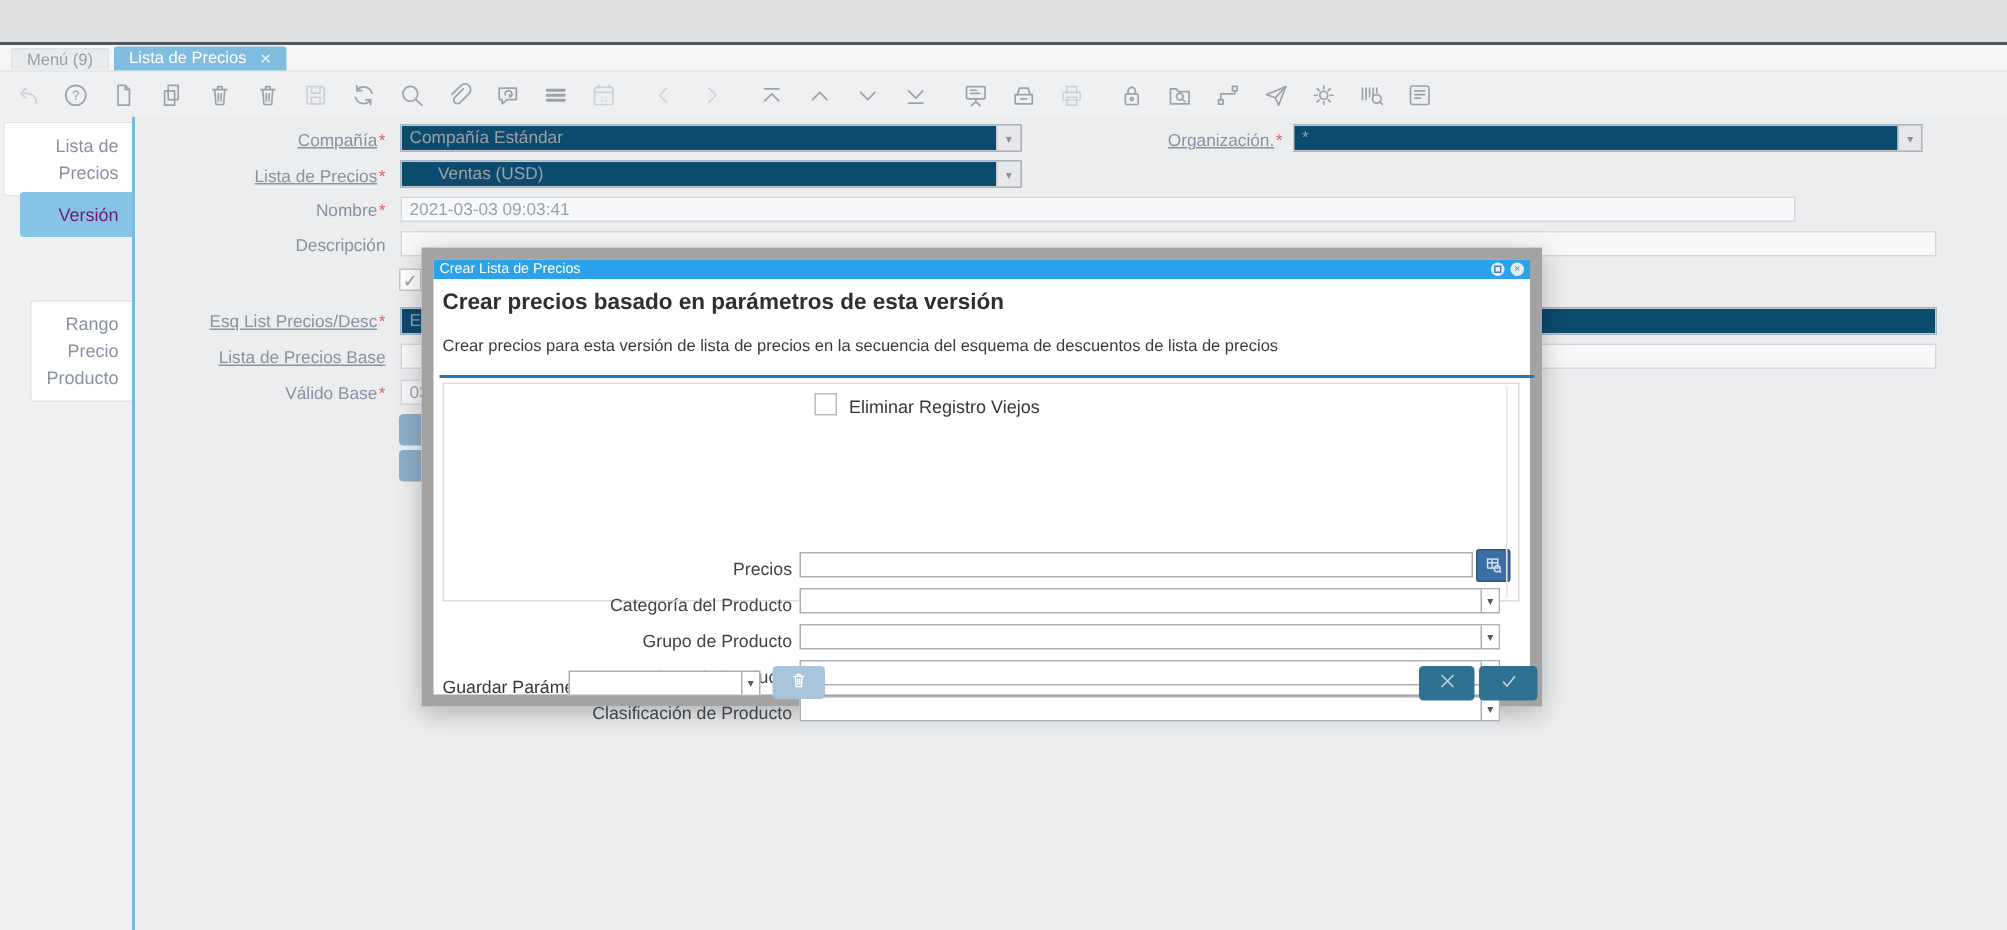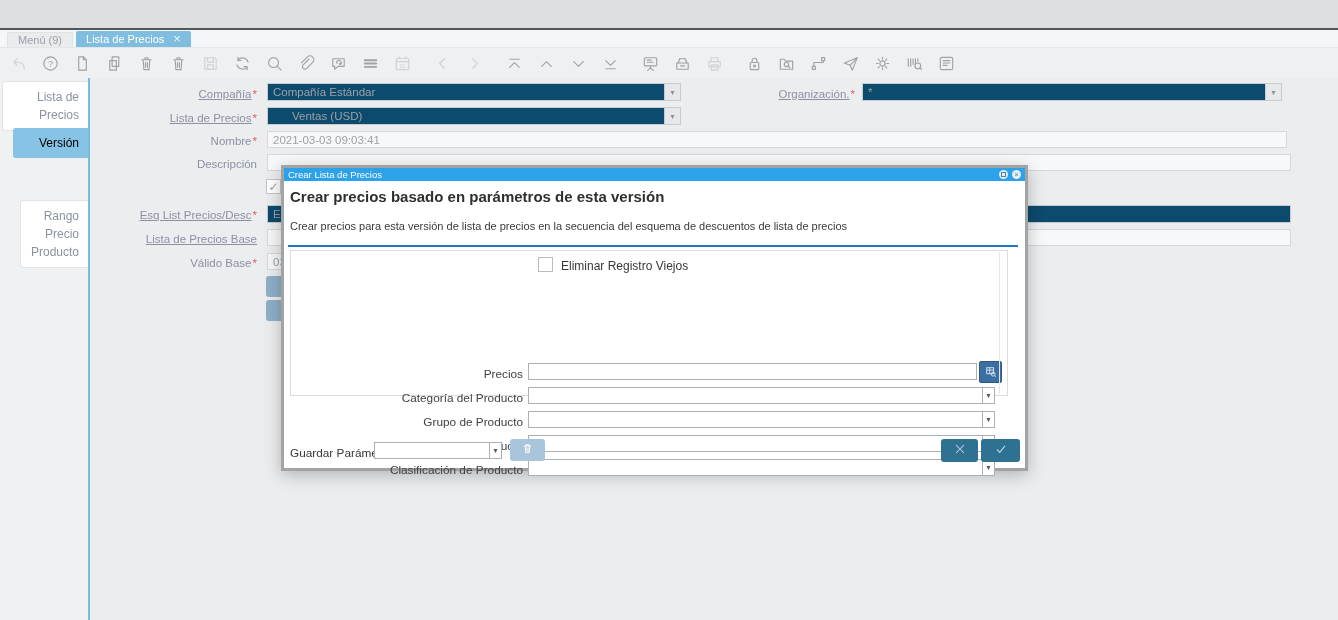--- a/index.html
+++ b/index.html
@@ -21,21 +21,21 @@
   .ti{width:19px;height:19px;display:inline-flex;flex:0 0 auto;}
   .ti svg{width:100%;height:100%;stroke:#9EA2A6;fill:none;stroke-width:1.2;stroke-linecap:round;stroke-linejoin:round;}
   .ti.dis svg{stroke:#CFD2D5;}
   .ti.g{margin-left:8px;}
 
   
   .sidebar{position:absolute;top:50px;left:0;width:88px;bottom:20px;background:#F0F1F3;border-right:2px solid #79BCE0;}
   .stab{position:absolute;right:0;background:#FFFFFF;border:1px solid #E1E3E5;border-right:none;
     border-radius:3px 0 0 3px;color:#8A92A2;font-size:12px;text-align:right;
     padding:6px 9px 6px 4px;box-sizing:border-box;line-height:1.5;cursor:pointer;}
-  .stab.active{background:#87C3E4;border-color:#87C3E4;color:#000000;}
+  .stab.active{background:#87C3E4;border-color:#87C3E4;color:#701a75;}
   .stab1{top:3px;left:2px;width:86px;}
   .stab2{top:50px;left:13px;width:75px;padding-top:5px;padding-bottom:5px;}
   .stab3{top:81px;left:20px;width:68px;}
   .stab4{top:122px;left:20px;width:68px;}
 
   
   .flabel{position:absolute;font-size:11.5px;color:#8B91A1;text-align:right;width:150px;}
   .flabel .lnk{text-decoration:underline;}
   .req{color:#E0605E;margin-left:1px;}
   .combo,.tinput{position:absolute;box-sizing:border-box;font-size:11.5px;display:flex;align-items:center;}
@@ -43,21 +43,21 @@
   .combo .cval{overflow:hidden;white-space:nowrap;flex:1;}
   .arrowbtn{margin-left:auto;width:15px;align-self:stretch;border-left:1px solid #C8CACD;background:#E7E8EA;
     display:flex;align-items:center;justify-content:center;color:#8D9196;font-size:8px;flex:0 0 auto;}
   .tinput{height:17px;background:#F7F8F9;border:1px solid #D5D7DA;color:#9CA1A8;padding-left:5px;}
   .fcheck{position:absolute;width:15px;height:15px;background:#FFFFFF;border:1px solid #C3C6C9;box-sizing:border-box;
     display:flex;align-items:center;justify-content:center;font-size:12px;color:#9AA0A6;}
   .pbtn{position:absolute;width:180px;height:21px;background:#8FAFC7;border-radius:3px;border:none;}
 
   
   .modal{position:absolute;left:281px;top:137px;width:747px;height:306px;background:#FFFFFF;
-    border:3px solid #a3a3a3;box-sizing:border-box;box-shadow:0 4px 16px rgba(0,0,0,.25);z-index:10;}
+    border:8px solid #a3a3a3;box-sizing:border-box;box-shadow:0 4px 16px rgba(0,0,0,.25);z-index:10;}
   .m-title{height:13px;background:#2BA2E9;color:#FFFFFF;font-size:9.5px;display:flex;align-items:center;padding:0 4px;}
   .winbtns{margin-left:auto;display:flex;gap:4px;align-items:center;}
   .winbtn{width:9px;height:9px;border-radius:50%;background:#E6EEF4;display:flex;align-items:center;justify-content:center;
     color:#4A86A8;font-size:7px;line-height:1;cursor:pointer;}
   .winbtn .sq{width:3px;height:3px;border:1px solid #4A86A8;display:block;}
   .m-heading{position:absolute;left:6px;top:20px;font-size:15px;font-weight:bold;color:#2F2F2F;}
   .m-desc{position:absolute;left:6px;top:52px;font-size:11px;color:#3A3A3A;}
   .m-hr{position:absolute;left:4px;top:77px;width:730px;height:2px;background:#1E78BE;}
   .m-panel{position:absolute;left:6px;top:82px;width:718px;height:146px;border:1px solid #DADCDE;background:#FFFFFF;box-sizing:border-box;}
   .m-panel .scrollline{position:absolute;top:1px;bottom:1px;right:7px;width:1px;background:#E4E6E8;}
@@ -299,21 +299,21 @@
       <span class="arrowbtn">▾</span>
   </div>
 
   <div class="flabel" style="left:107px;top:84px;"><span class="lnk">Lista de Precios</span><span class="req">*</span></div>
   <div class="combo" style="left:267px;top:79px;width:414px;padding-left:24px;">
     <span class="cval">Ventas (USD)</span>
       <span class="arrowbtn">▾</span>
   </div>
 
   <div class="flabel" style="left:107px;top:107px;"><span>Nombre</span><span class="req">*</span></div>
-  <div class="tinput" style="left:267px;top:103px;width:1020px;">
+  <div class="tinput" style="left:267px;top:103px;width:930px;">
       <span>2021-03-03 09:03:41</span>
     </div>
 
   <div class="flabel" style="left:107px;top:130px;"><span>Descripción</span></div>
   <div class="tinput" style="left:267px;top:126px;width:1024px;">
       <span></span>
     </div>
 
   <div class="fcheck" style="left:266px;top:151px;">
       <span>✓</span>

